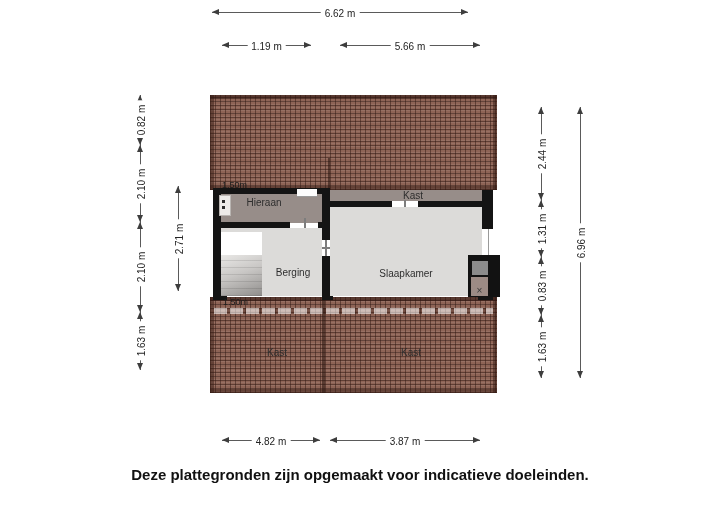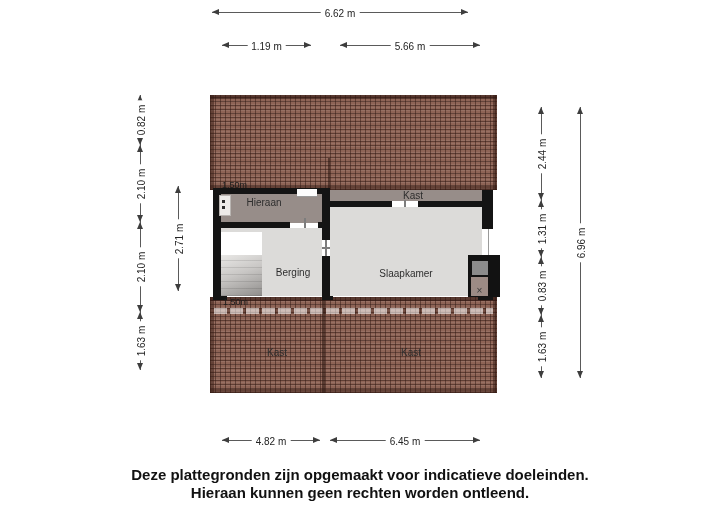--- a/index.html
+++ b/index.html
@@ -173,19 +173,18 @@
   <div class="label" style="left:383px;top:190px;width:60px;">Kast</div>
   <div class="label" style="left:263px;top:267px;width:60px;">Berging</div>
   <div class="label" style="left:366px;top:268px;width:80px;">Slaapkamer</div>
   <div class="label" style="left:247px;top:347px;width:60px;">Kast</div>
   <div class="label" style="left:381px;top:347px;width:60px;">Kast</div>
 
   <div class="dimh" style="left:222px;top:440px;width:98px;">
     <span class="dim-label">4.82 m</span>
   </div>
   <div class="dimh" style="left:330px;top:440px;width:150px;">
-    <span class="dim-label">6.45 m</span>
+    <span class="dim-label">3.87 m</span>
   </div>
 
   <div class="disclaimer" style="top:466px;">Deze plattegronden zijn opgemaakt voor indicatieve doeleinden.</div>
-  <div class="disclaimer" style="top:484px;">Hieraan kunnen geen rechten worden ontleend.</div>
 
 </div>
 
 </body></html>

